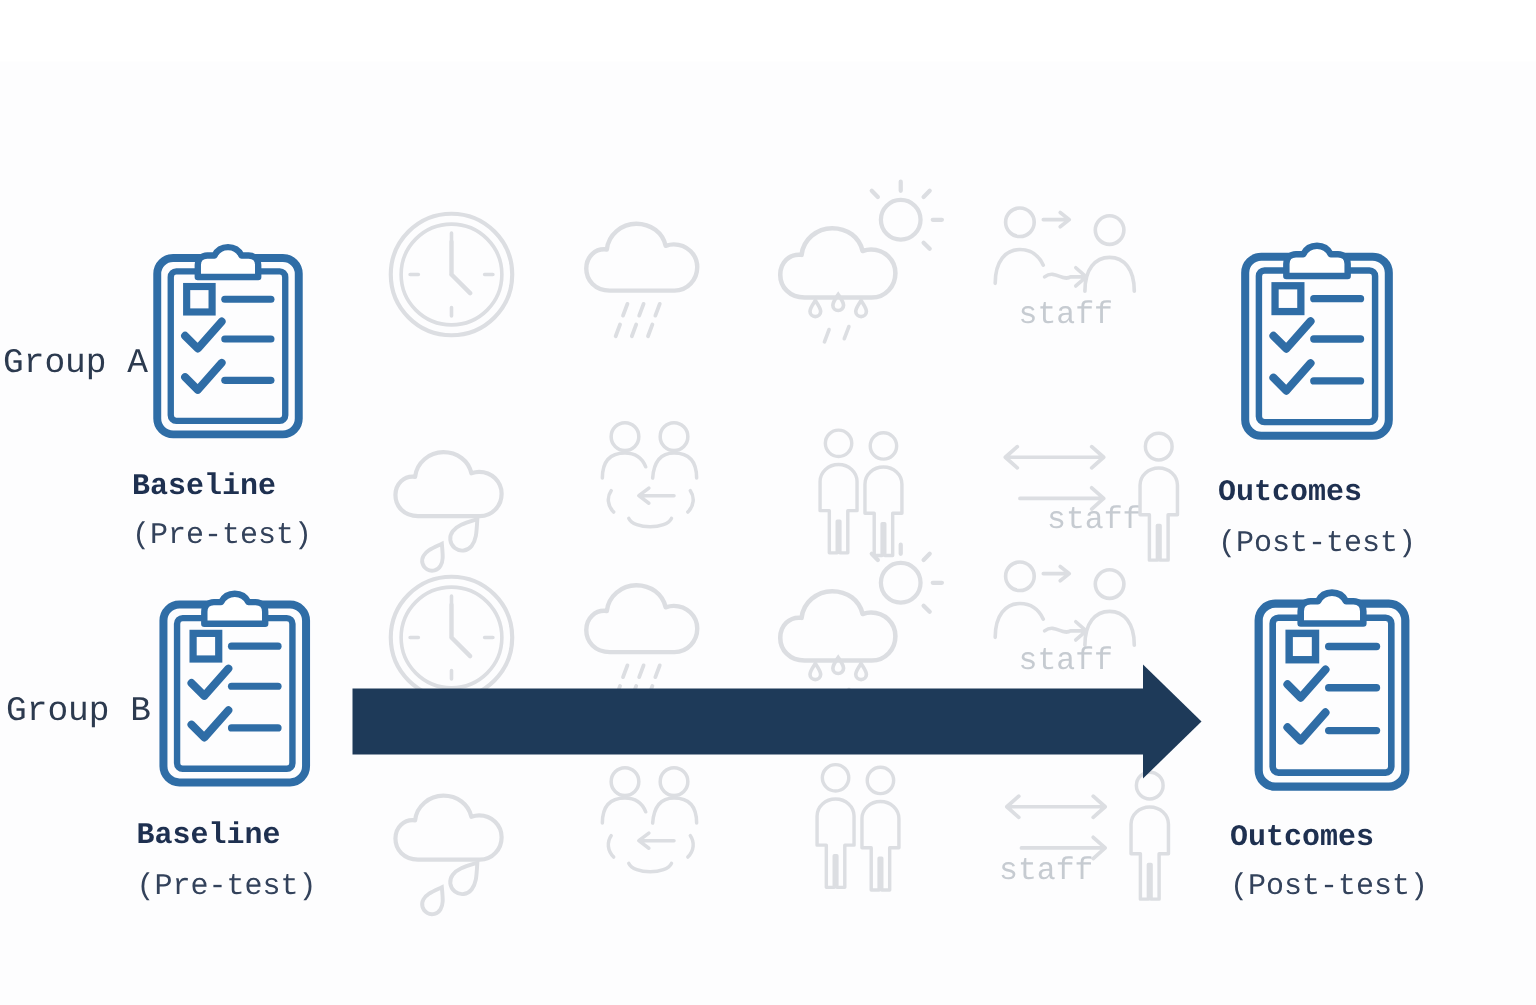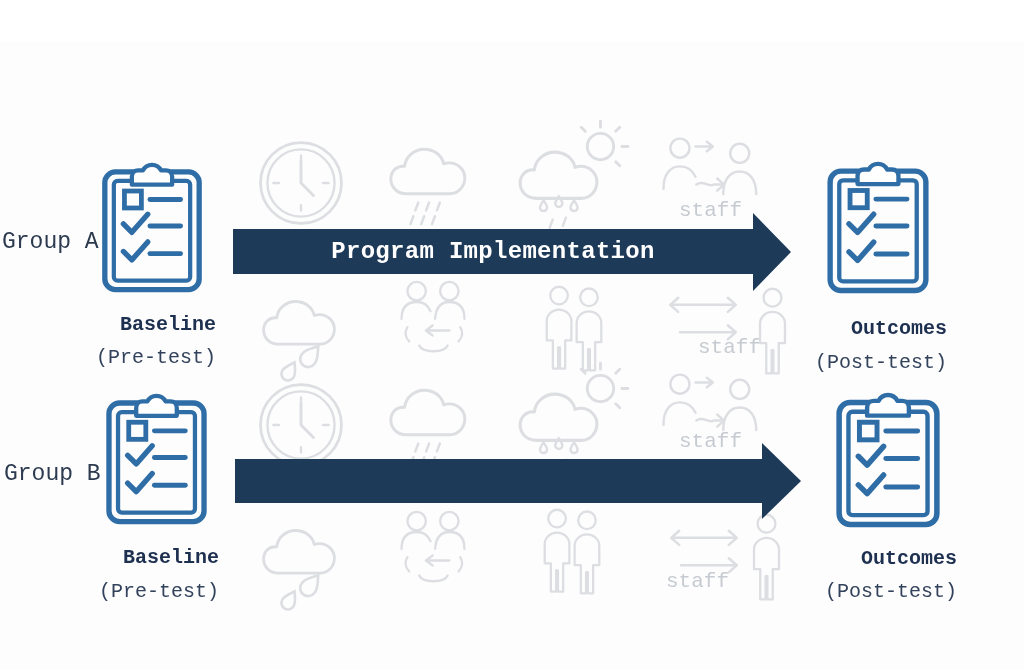--- a/index.html
+++ b/index.html
@@ -9,21 +9,21 @@
   }
   
   .bg-ic{position:absolute;color:#dcdee2;}
   .staff{
     position:absolute;color:#c6cbd1;font-size:21px;font-weight:400;
     text-align:center;white-space:nowrap;
   }
   
   .clipboard{position:absolute;color:#2f6da6;}
   
-  .lbl{position:absolute;text-align:right;white-space:nowrap;}
+  .lbl{position:absolute;text-align:left;white-space:nowrap;}
   .group-lbl{font-size:23px;font-weight:500;color:#2c3a4f;line-height:26px;}
   .main-lbl{font-size:20px;font-weight:700;color:#1e3050;line-height:32px;}
   .sub-lbl{font-size:20px;font-weight:400;color:#33425b;line-height:28px;}
   
   .arrow{position:absolute;}
   .arrow-body{
     position:absolute;background:#1e3a59;display:flex;
     align-items:center;justify-content:center;
   }
   .arrow-label{color:#ffffff;font-size:24px;font-weight:700;letter-spacing:.3px;white-space:nowrap;}
@@ -181,26 +181,20 @@
       <use href="#sym-person"></use>
     </svg>
 
   <span class="lbl group-lbl" style="left:2px;top:188px;width:94px">Group A</span>
   <svg class="clipboard" style="left:99px;top:115px;width:106px;height:140px" viewBox="0 0 100 132">
       <use href="#sym-clipboard"></use>
     </svg>
   <span class="lbl main-lbl" style="left:88px;top:268px;width:128px">Baseline</span>
   <span class="lbl sub-lbl" style="left:88px;top:303px;width:128px">(Pre-test)</span>
 
-  <div class="arrow" style="left:233px;top:172px;width:558px;height:78px">
-    <div class="arrow-body" style="left:0;top:16px;width:520px;height:45px">
-      <span class="arrow-label">Program Implementation</span>
-    </div>
-    <div class="arrow-head head-a" style="left:520px;top:0"></div>
-  </div>
 
   <svg class="clipboard" style="left:824px;top:114px;width:108px;height:142px" viewBox="0 0 100 132">
       <use href="#sym-clipboard"></use>
     </svg>
   <span class="lbl main-lbl" style="left:812px;top:272px;width:135px">Outcomes</span>
   <span class="lbl sub-lbl" style="left:812px;top:308px;width:135px">(Post-test)</span>
 
   <span class="lbl group-lbl" style="left:4px;top:420px;width:94px">Group B</span>
   <svg class="clipboard" style="left:103px;top:346px;width:107px;height:141px" viewBox="0 0 100 132">
       <use href="#sym-clipboard"></use>

